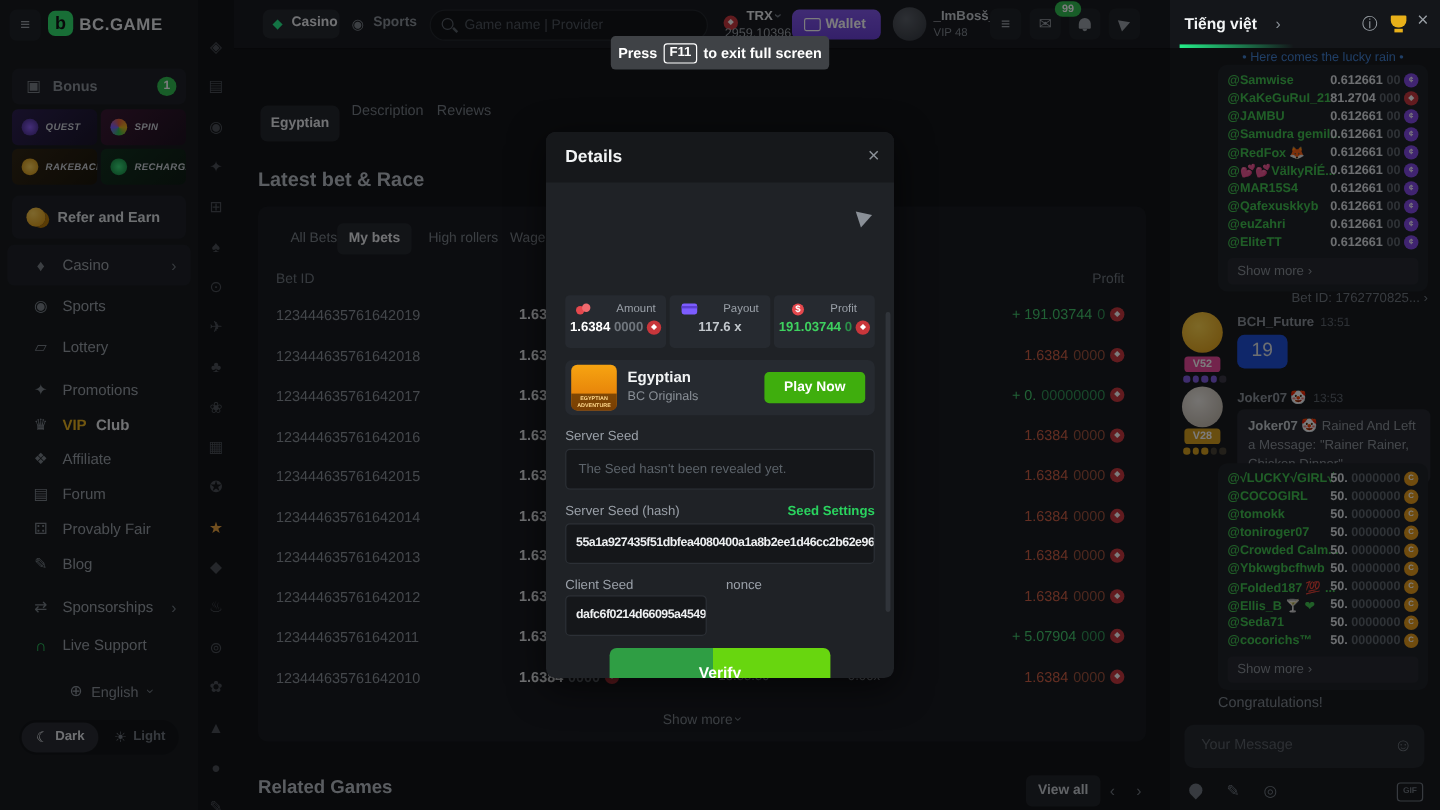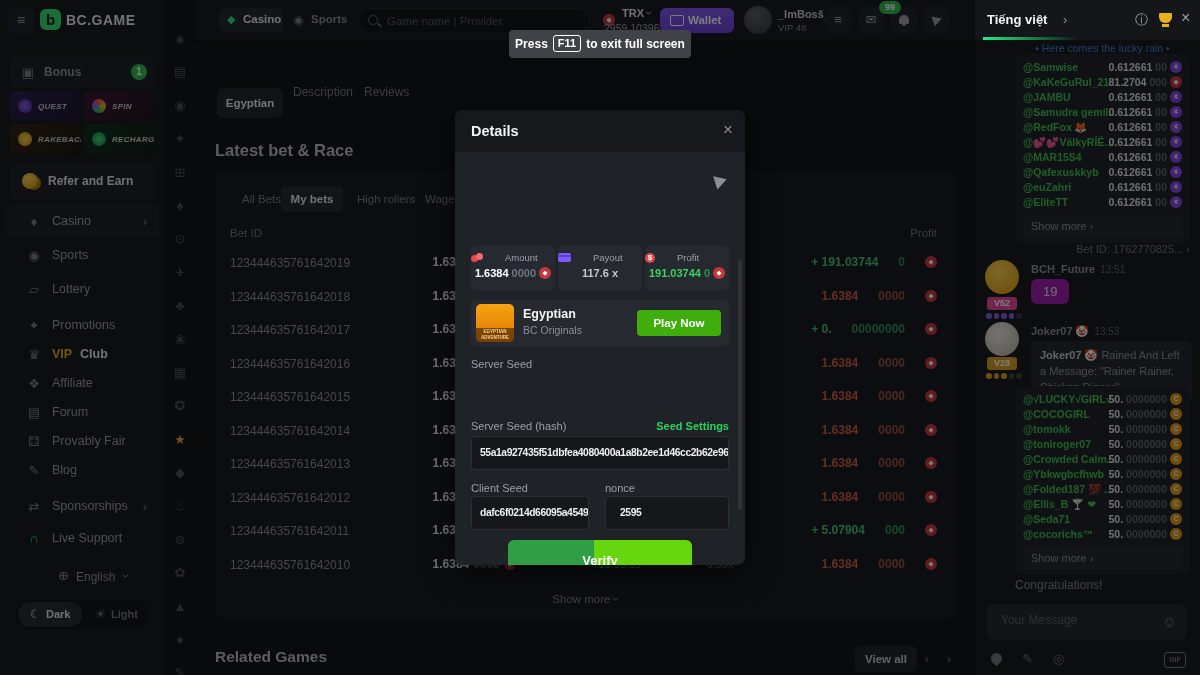--- a/index.html
+++ b/index.html
@@ -94,21 +94,21 @@
   .btab{position:absolute;top:21px;font-size:11.5px;color:#7a8187;white-space:nowrap}
   .btab-active{position:absolute;left:66px;top:14px;width:62px;height:26px;background:#23262b;border-radius:5px;text-align:center;line-height:26px;font-size:11.5px;font-weight:bold;color:#e8eaec}
   .th{position:absolute;top:55px;font-size:11.5px;color:#6f767d}
   #tbody{position:absolute;left:0;top:74px;width:740px}
   .trow{position:relative;height:33.5px}
   .c-id{position:absolute;left:15px;top:10px;font-size:12px;color:#8a9097}
   .c-amt{position:absolute;right:439px;top:9px;display:flex;align-items:center;gap:4px;font-size:12px;font-weight:bold}
   .c-amt .w{color:#e8eaec}.c-amt .d{color:#6f757c}
   .c-time{position:absolute;left:375px;top:10px;width:60px;text-align:center;font-size:11px;color:#8a9097}
   .c-mult{position:absolute;left:475px;top:10px;width:60px;text-align:center;font-size:11px;color:#8a9097}
-  .c-profit{position:absolute;right:18px;top:9px;display:flex;align-items:center;gap:20px;font-size:12px;font-weight:bold}
+  .c-profit{position:absolute;right:18px;top:9px;display:flex;align-items:center;gap:4px;font-size:12px;font-weight:normal}
   .c-profit.win .w{color:#42c76a}.c-profit.win .d{color:#2f8f52}
   .c-profit.loss .w{color:#cf5d42}.c-profit.loss .d{color:#9c4f39}
   .show-more{position:absolute;left:310px;top:420px;width:120px;height:22px;text-align:center;font-size:11.5px;color:#7a8187}
   .related-title{position:absolute;left:20px;top:648px;font-size:15.5px;font-weight:600;color:#b9bfc5}
   .view-all{position:absolute;left:660px;top:646px;width:62px;height:26px;background:#1f2226;border-radius:5px;text-align:center;line-height:26px;font-size:11.5px;font-weight:bold;color:#c7ccd1}
   .pg{position:absolute;top:646px;width:20px;height:26px;text-align:center;line-height:26px;color:#6f767d;font-size:13px}
 
   .coin{display:inline-block;width:13px;height:13px;border-radius:50%;position:relative;flex:none}
   .coin::after{content:attr(data-g);position:absolute;inset:0;color:#fff;font-size:7px;text-align:center;line-height:13px;font-weight:bold}
   .coin.trx{background:#c8363b}.coin.purple{background:#8347e6}.coin.orange{background:#e79b18}
@@ -140,21 +140,21 @@
   .vbadge{position:absolute;left:12px;width:30px;height:13px;border-radius:3px;color:#fff;font-size:9px;font-weight:bold;text-align:center;line-height:13px}
   .vb1{top:297px;background:#ec4899}
   .vb2{top:357px;background:#d8a019}
   .dots{position:absolute;left:11px;display:flex;gap:2px}
   .dots i{width:5.5px;height:5.5px;border-radius:50%;display:block}
   .d1{top:313px}.d1 i{background:#7f5ae0}.d1 i.off{background:#3a3542}
   .d2{top:373px}.d2 i{background:#d8a019}.d2 i.off{background:#464030}
   .mname{position:absolute;left:56px;font-size:11px;font-weight:bold;color:#8d939a;white-space:nowrap}
   .mtime{font-weight:normal;color:#5d646b;font-size:10px;margin-left:5px}
   .mn1{top:263px}.mn2{top:325px}
-  .bubble1{position:absolute;left:56px;top:279px;padding:5px 12px;background:#a21caf;border-radius:6px;font-size:13px;color:#dfe3e6}
+  .bubble1{position:absolute;left:56px;top:279px;padding:5px 12px;background:#1d4ed8;border-radius:6px;font-size:16px;color:#dfe3e6}
   .bubble2{position:absolute;left:56px;top:341px;right:8px;padding:7px 9px;background:#24272c;border-radius:6px;font-size:11px;line-height:1.45;color:#8d939a}
   .bubble2 b{color:#c7ccd1}
   .congrats{position:absolute;left:40px;top:578px;font-size:12px;color:#81888f}
   .cinput{position:absolute;left:12px;top:604px;width:200px;height:36px;background:#22262a;border-radius:8px}
   .cinput input{position:absolute;left:12px;top:8px;width:150px;background:transparent;border:0;outline:0;font-size:12px;color:#9aa0a6;font-family:inherit}
   .cinput input::placeholder{color:#5a6066}
   .smiley{position:absolute;right:10px;top:9px;font-size:15px;color:#6f767d}
   .cbot{position:absolute;left:0;top:648px;width:225px;height:27px}
   .drop{position:absolute;left:16px;top:5px;width:11px;height:11px;background:#6f767d;border-radius:50% 50% 50% 0;transform:rotate(-45deg)}
   .cb-ic{position:absolute;top:3px;color:#6f767d;font-size:13px}
@@ -170,21 +170,21 @@
   .betid-row{position:absolute;left:0;top:92px;width:290px;text-align:center;font-size:13px;font-weight:bold;color:#f2f4f5}
   .shield{display:inline-block;width:13px;height:15px;background:#2ed357;clip-path:polygon(50% 0,100% 15%,100% 60%,50% 100%,0 60%,0 15%);color:#fff;font-size:9px;line-height:15px;text-align:center;vertical-align:-3px;margin-right:5px}
   .copy{display:inline-block;position:relative;width:12px;height:13px;vertical-align:-2px;margin-left:6px}
   .copy::before,.copy::after{content:"";position:absolute;width:8px;height:9px;border:1.5px solid #8a9097;border-radius:1px}
   .copy::before{left:0;top:3px}.copy::after{left:3px;top:0;background:#1f2226}
   .byline{position:absolute;left:0;top:114px;width:290px;text-align:center;font-size:11.5px;color:#8a9097}
   .byline .player{color:#dfe3e6;font-weight:bold;text-decoration:underline;margin:0 4px}
   .byline .dt{color:#6f767d}
   .stats{position:absolute;left:16px;top:136px;width:258px;height:44px;display:flex;gap:3px}
   .stat{flex:1;background:#262a30;border-radius:4px;text-align:center;position:relative}
-  .stat-lab{margin-top:6px;font-size:9.5px;color:#9aa0a8;display:flex;align-items:center;gap:22px}
+  .stat-lab{margin-top:6px;font-size:9.5px;color:#9aa0a8;display:flex;align-items:center;justify-content:center;gap:22px}
   .stat-val{margin-top:4px;font-size:11px;font-weight:bold;color:#c2c7cc;display:flex;align-items:center;justify-content:center;gap:3px}
   .stat-val .w{color:#fff}.stat-val .d{color:#70767d}
   .stat-val.grn .w{color:#3ed15f}.stat-val.grn .d{color:#2a8f49}
   .ic-coins{display:inline-block;width:12px;height:9px;position:relative}
   .ic-coins::before,.ic-coins::after{content:"";position:absolute;width:7px;height:7px;border-radius:50%;background:#e5484d}
   .ic-coins::before{left:0;top:2px}.ic-coins::after{left:5px;top:0;background:#f06a6e}
   .ic-card{display:inline-block;width:13px;height:9px;background:#7c5cff;border-radius:2px;position:relative}
   .ic-card::after{content:"";position:absolute;left:0;top:2px;width:13px;height:2px;background:#5b3fd1}
   .ic-profit{display:inline-block;width:10px;height:10px;background:#e5484d;border-radius:50%;color:#fff;font-size:8px;line-height:10px;text-align:center;font-weight:bold}
   .gamecard{position:absolute;left:16px;top:190px;width:258px;height:46px;background:#262a30;border-radius:6px}
@@ -795,25 +795,25 @@
     <div class="gamecard">
       <div class="thumb">
           <div class="cap">EGYPTIAN ADVENTURE</div>
         </div>
       <div class="gname">Egyptian</div>
       <div class="gprov">BC Originals</div>
       <div class="play">Play Now</div>
     </div>
 
     <div class="flab l-ss">Server Seed</div>
+    <div class="fbox b-ss">The Seed hasn't been revealed yet.</div>
     <div class="flab l-hash">Server Seed (hash)</div>
     <div class="seedset a-seedset">Seed Settings</div>
     <div class="fbox val b-hash">55a1a927435f51dbfea4080400a1a8b2ee1d46cc2b62e967</div>
     <div class="flab2 l-cs">Client Seed</div>
     <div class="flab2 l-nc">nonce</div>
     <div class="fbox val b-cs">dafc6f0214d66095a4549</div>
-    <div class="fbox val b-nc">2595</div>
     <div class="verify">Verify</div>
     <div class="mo-scroll"></div>
   </div>
 
   <div id="toast"><span>Press</span><span class="fkey">F11</span><span>to exit full screen</span></div>
 </div>
 
 </body></html>

